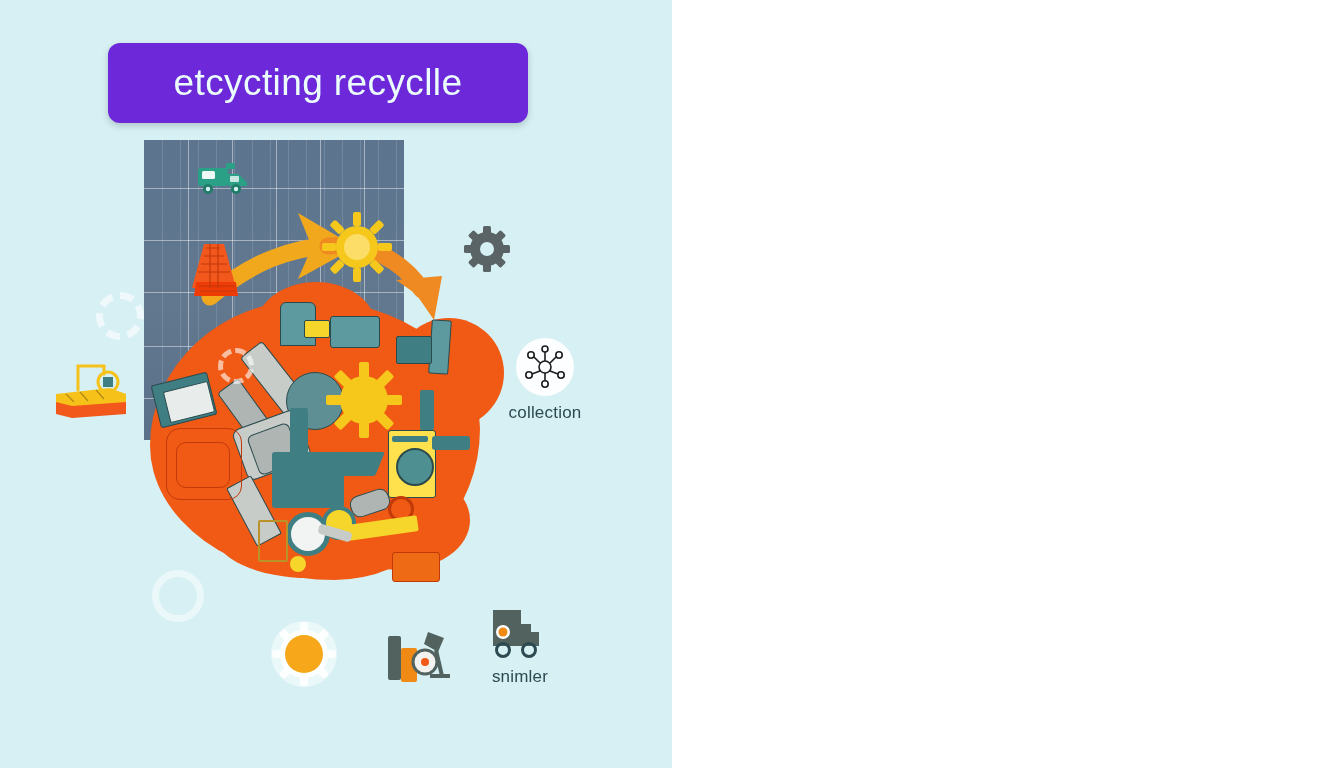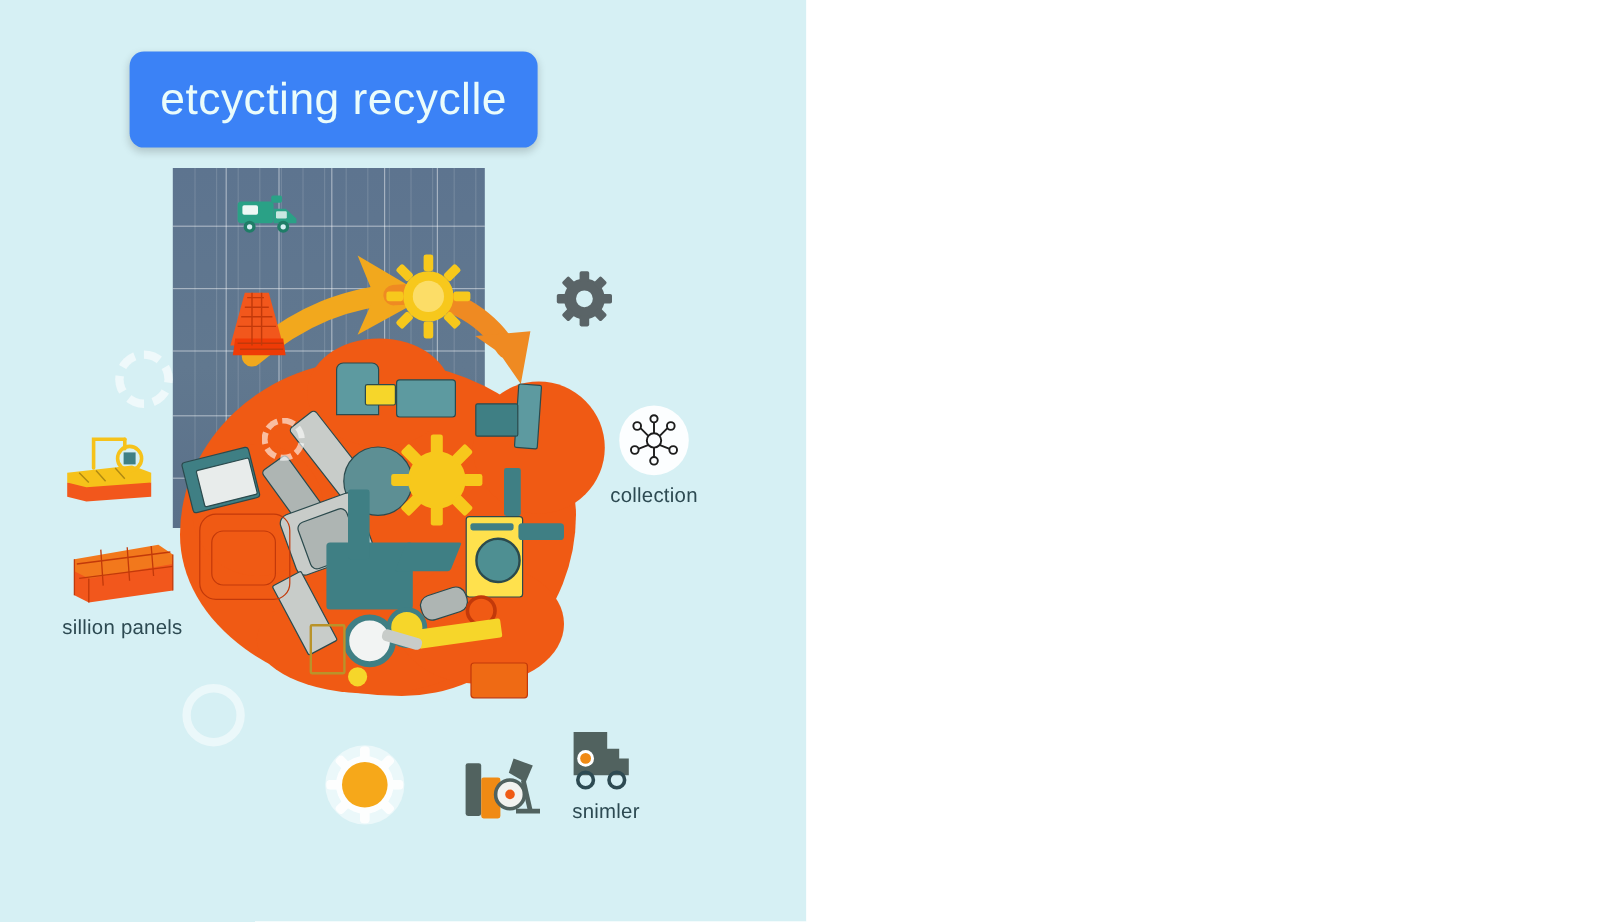--- a/index.html
+++ b/index.html
@@ -14,22 +14,22 @@
   .panel{position:absolute;top:0;height:768px;overflow:hidden;}
   #panel-left{left:0;width:672px;background:#d6f0f4;}
   #panel-right{left:672px;width:672px;background:#ffffff;}
 
   
   .title-pill{
     position:absolute;border-radius:12px;display:flex;align-items:center;justify-content:center;
     box-shadow:0 3px 7px rgba(0,0,0,.18);
   }
   #title-left{
-    left:108px;top:43px;width:340px;height:80px;
-    background:#3b82f6;
+    left:108px;top:43px;width:420px;height:80px;
+    background:#6d28d9;
   }
   #title-left .t{color:#eafcfb;font-size:37px;font-weight:400;letter-spacing:.4px;}
 
   
   #solar-grid{
     position:absolute;left:144px;top:140px;width:260px;height:300px;
     background:linear-gradient(180deg,#5d748f 0%,#61788f 55%,#5a7089 100%);
   }
   #solar-grid .vline{position:absolute;top:0;bottom:0;width:1px;background:rgba(255,255,255,.45);}
   #solar-grid .hline{position:absolute;left:0;right:0;height:1px;background:rgba(255,255,255,.45);}
@@ -264,55 +264,41 @@
     <svg class="vec" style="left:384px;top:624px" width="68" height="62" viewBox="0 0 68 62">
       <rect x="4" y="12" width="13" height="44" rx="2" fill="#51625f"></rect>
       <rect x="17" y="24" width="16" height="34" rx="2" fill="#f08a14"></rect>
       <circle cx="41" cy="38" r="12" fill="#f2f2ef" stroke="#51625f" stroke-width="3"></circle>
       <circle cx="41" cy="38" r="4" fill="#f05a14"></circle>
       <path d="M44 8 l16 6 l-6 14 l-14 -8 z" fill="#51625f"></path>
       <path d="M52 26 L58 52" stroke="#51625f" stroke-width="4"></path>
       <path d="M46 52 h20" stroke="#51625f" stroke-width="4"></path>
     </svg>
 
-    <div class="label-group" style="left:32px;top:452px;width:140px;">
-      <div class="icon-plain">
-        <svg width="92" height="54" viewBox="0 0 92 54">
-          <path d="M6 20 L76 8 L88 16 L88 40 L18 50 L6 44 Z" fill="#f2571c"></path>
-          <path d="M6 14 L76 2 L88 10 L88 18 L18 30 L6 24 Z" fill="#f2781c"></path>
-          <g stroke="#c2390a" stroke-width="1.1" fill="none">
-            <path d="M28 6 L30 36 M50 4 L52 32 M70 3 L72 28"></path>
-            <path d="M8 18 L86 8 M10 30 L88 20"></path>
-            <path d="M6 14 L6 44 M18 30 L18 50 M88 10 L88 40"></path>
-          </g>
-        </svg>
-      </div>
-      <div class="cap cap-dark">sillion panels</div>
-    </div>
 
     <div class="label-group" style="left:490px;top:338px;width:110px;">
       <div class="icon-disc">
         <svg width="44" height="44" viewBox="0 0 44 44">
           <g stroke="#1d1d1d" stroke-width="1.6" fill="none">
             <circle cx="22" cy="22" r="6"></circle>
             <circle cx="8" cy="10" r="3.2"></circle>
               <circle cx="36" cy="10" r="3.2"></circle>
             <circle cx="6" cy="30" r="3.2"></circle>
               <circle cx="38" cy="30" r="3.2"></circle>
             <circle cx="22" cy="39" r="3.2"></circle>
               <circle cx="22" cy="4" r="3"></circle>
             <path d="M17 18 L11 12 M27 18 L33 12 M17 26 L9 29 M27 26 L35 29 M22 28 L22 36 M22 16 L22 7"></path>
           </g>
         </svg>
       </div>
       <div class="cap cap-dark">collection</div>
     </div>
 
 
-    <div class="label-group" style="left:450px;top:604px;width:110px;">
+    <div class="label-group" style="left:465px;top:604px;width:110px;">
       <div class="icon-plain">
         <svg width="62" height="56" viewBox="0 0 62 56">
           <path d="M4 6 h28 v14 h10 v8 h8 v14 H4 Z" fill="#51625f"></path>
           <circle cx="14" cy="28" r="7" fill="#ffffff"></circle>
             <circle cx="14" cy="28" r="4.5" fill="#f08a14"></circle>
           <circle cx="14" cy="46" r="6.5" fill="none" stroke="#2d4a52" stroke-width="3"></circle>
           <circle cx="40" cy="46" r="6.5" fill="none" stroke="#2d4a52" stroke-width="3"></circle>
         </svg>
       </div>
       <div class="cap cap-dark">snimler</div>

